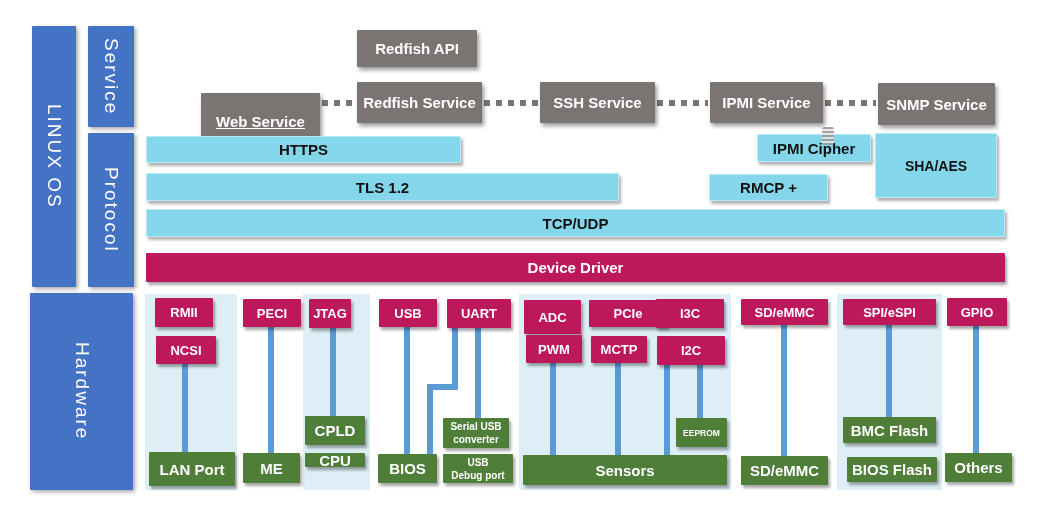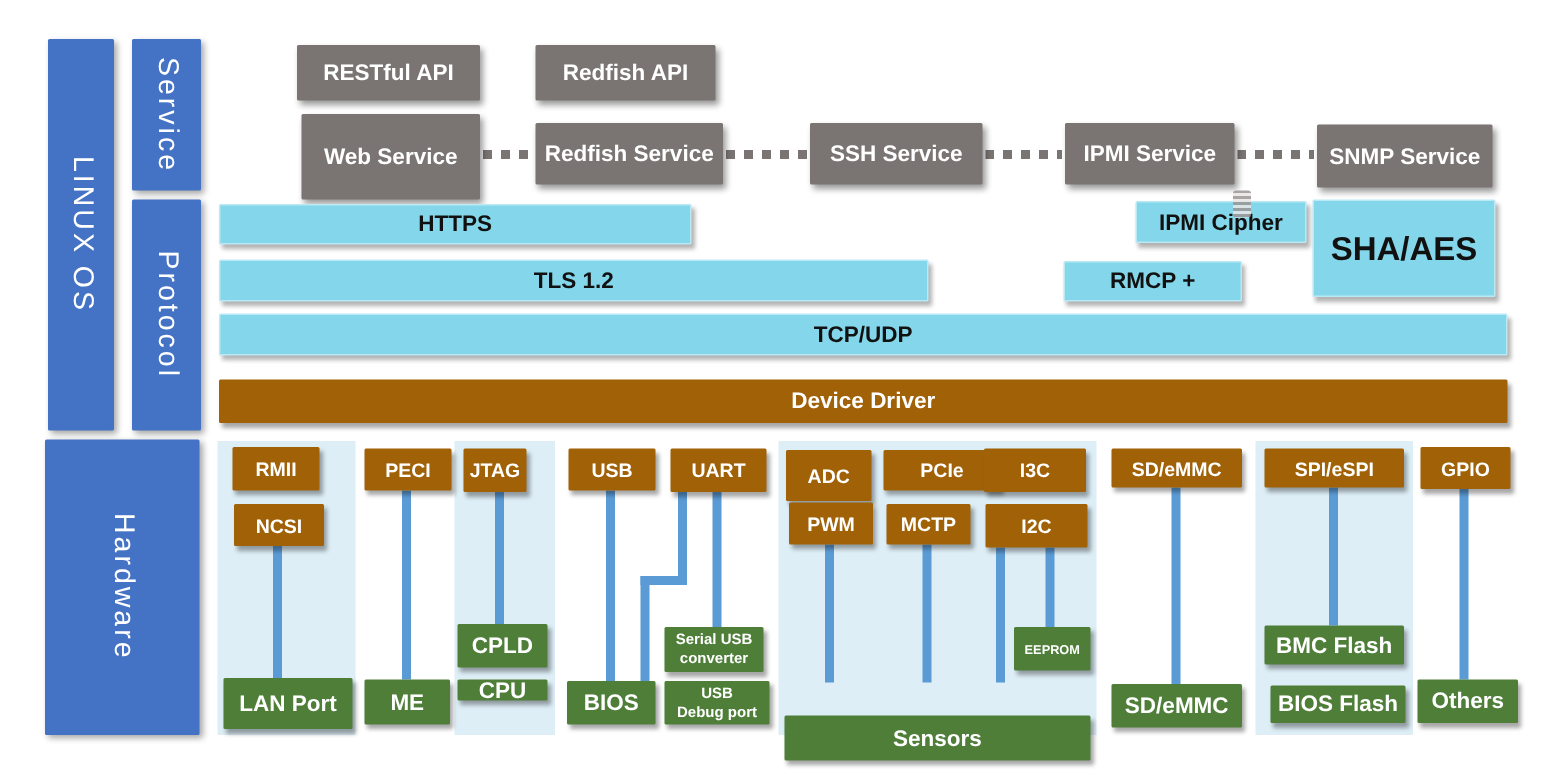--- a/index.html
+++ b/index.html
@@ -20,21 +20,21 @@
     font-weight:bold;font-size:15px;box-shadow:2px 3px 4px rgba(0,0,0,.4);z-index:3;border-radius:1px;
   }
   
   .cyan{
     background:#84d7ea;color:#111111;display:flex;align-items:center;justify-content:center;
     font-weight:bold;font-size:15px;box-shadow:2px 3px 3px rgba(0,0,0,.3);
     border:1px solid #b9e9f4;z-index:3;border-radius:1px;
   }
   
   .olive{
-    background:#a16207;color:#ffffff;display:flex;align-items:center;justify-content:center;
+    background:#be185d;color:#ffffff;display:flex;align-items:center;justify-content:center;
     font-weight:bold;font-size:13px;box-shadow:2px 3px 3px rgba(0,0,0,.35);z-index:3;border-radius:1px;
   }
   .driver{font-size:15px;}
   
   .green{
     background:#4e7e38;color:#ffffff;display:flex;align-items:center;justify-content:center;
     font-weight:bold;font-size:15px;text-align:center;box-shadow:2px 3px 3px rgba(0,0,0,.35);
     z-index:3;border-radius:1px;
   }
   .small{font-size:10px;line-height:1.3;white-space:pre-line;}
@@ -59,41 +59,40 @@
 </head>
 <body>
 
 <div id="canvas">
 
   <div class="abs rail" style="left:32px;top:26px;width:44px;height:261px;">LINUX OS</div>
   <div class="abs rail" style="left:88px;top:26px;width:46px;height:101px;">Service</div>
   <div class="abs rail" style="left:88px;top:133px;width:46px;height:154px;">Protocol</div>
   <div class="abs rail" style="left:30px;top:293px;width:103px;height:197px;">Hardware</div>
 
-  <div class="abs gbox" style="left:198px;top:30px;width:122px;height:37px;">RESTful API</div>
   <div class="abs gbox" style="left:357px;top:30px;width:120px;height:37px;">Redfish API</div>
 
-  <div class="abs gbox" style="left:201px;top:76px;width:119px;height:57px;">Web Service</div>
+  <div class="abs gbox" style="left:201px;top:93px;width:119px;height:57px;text-decoration:underline;">Web Service</div>
   <div class="abs gbox" style="left:357px;top:82px;width:125px;height:41px;">Redfish Service</div>
   <div class="abs gbox" style="left:540px;top:82px;width:115px;height:41px;">SSH Service</div>
   <div class="abs gbox" style="left:710px;top:82px;width:113px;height:41px;">IPMI Service</div>
   <div class="abs gbox" style="left:878px;top:83px;width:117px;height:42px;">SNMP Service</div>
 
   <div class="abs dots" style="left:322px;top:100px;width:33px;"></div>
   <div class="abs dots" style="left:484px;top:100px;width:54px;"></div>
   <div class="abs dots" style="left:657px;top:100px;width:51px;"></div>
   <div class="abs dots" style="left:825px;top:100px;width:51px;"></div>
 
   <div class="abs cyan" style="left:146px;top:136px;width:315px;height:27px;">HTTPS</div>
   <div class="abs cyan" style="left:146px;top:173px;width:473px;height:28px;">TLS 1.2</div>
   <div class="abs cyan" style="left:146px;top:209px;width:859px;height:28px;">TCP/UDP</div>
   <div class="abs cyan" style="left:709px;top:134px;width:114px;height:28px;margin-left:48px;">IPMI Cipher</div>
   <div class="abs corner-icon" style="left:822px;top:127px;"></div>
   <div class="abs cyan" style="left:709px;top:174px;width:119px;height:27px;">RMCP +</div>
-  <div class="abs cyan" style="left:875px;top:133px;width:122px;height:65px;font-size:22px;">SHA/AES</div>
+  <div class="abs cyan" style="left:875px;top:133px;width:122px;height:65px;font-size:14px;">SHA/AES</div>
 
   <div class="abs olive driver" style="left:146px;top:253px;width:859px;height:29px;">Device Driver</div>
 
   <div class="abs panel" style="left:145px;top:294px;width:92px;height:196px;"></div>
   <div class="abs panel" style="left:303px;top:294px;width:67px;height:196px;"></div>
   <div class="abs panel" style="left:519px;top:294px;width:212px;height:196px;"></div>
   <div class="abs panel" style="left:837px;top:294px;width:105px;height:196px;"></div>
 
   <div class="abs vline" style="left:182px;top:364px;height:88px;"></div>
   <div class="abs vline" style="left:268px;top:327px;height:126px;"></div>
@@ -130,19 +129,19 @@
   <div class="abs green" style="left:149px;top:452px;width:86px;height:34px;">LAN Port</div>
   <div class="abs green" style="left:243px;top:453px;width:57px;height:30px;">ME</div>
   <div class="abs green" style="left:305px;top:416px;width:60px;height:29px;">CPLD</div>
   <div class="abs green" style="left:305px;top:453px;width:60px;height:14px;">CPU</div>
   <div class="abs green" style="left:378px;top:454px;width:59px;height:29px;">BIOS</div>
   <div class="abs green small" style="left:443px;top:418px;width:66px;height:30px;">Serial USB
 converter</div>
   <div class="abs green small" style="left:443px;top:454px;width:70px;height:29px;">USB
 Debug port</div>
   <div class="abs green tiny" style="left:676px;top:418px;width:51px;height:29px;">EEPROM</div>
-  <div class="abs green" style="left:523px;top:455px;width:204px;height:30px;margin-top:22px;">Sensors</div>
+  <div class="abs green" style="left:523px;top:455px;width:204px;height:30px;">Sensors</div>
   <div class="abs green" style="left:741px;top:456px;width:87px;height:29px;">SD/eMMC</div>
   <div class="abs green" style="left:843px;top:417px;width:93px;height:26px;">BMC Flash</div>
   <div class="abs green" style="left:847px;top:457px;width:90px;height:25px;">BIOS Flash</div>
   <div class="abs green" style="left:945px;top:453px;width:67px;height:29px;">Others</div>
 
 </div>
 
 </body></html>

